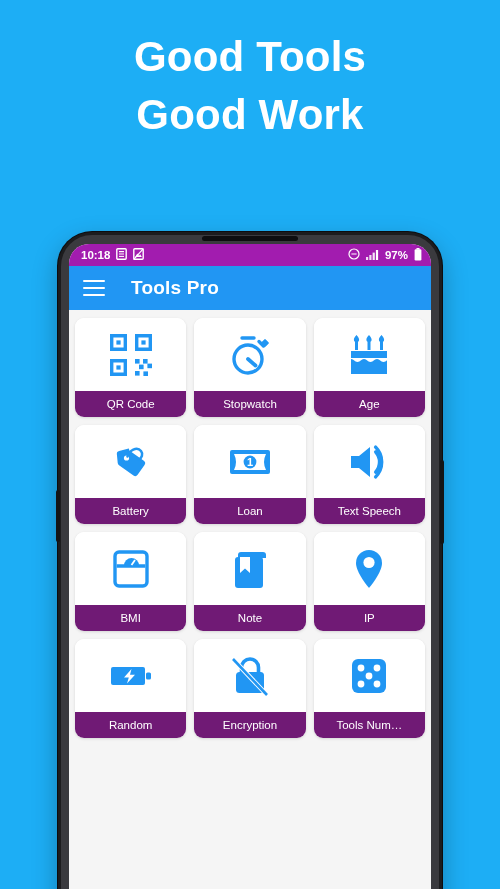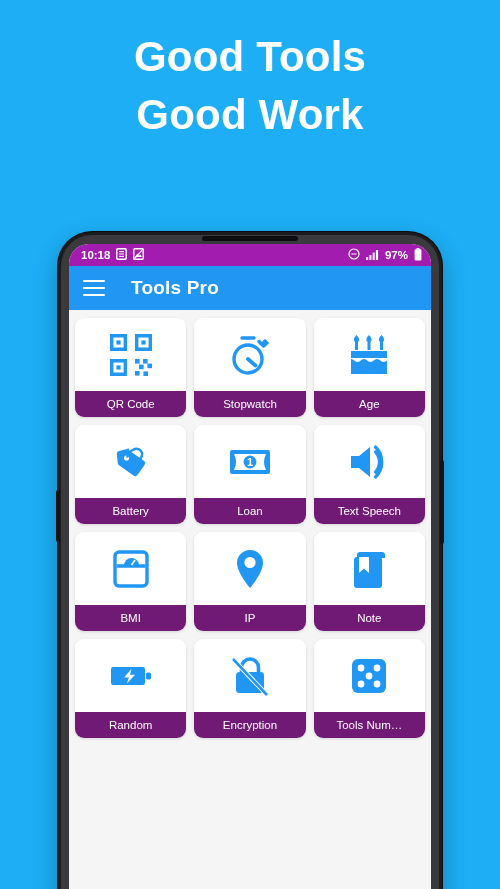--- a/index.html
+++ b/index.html
@@ -351,36 +351,36 @@
               <path d="M16 19.5 a7.5 7.5 0 0 1 15 0 z" fill="#2196F3"></path>
               <line x1="23.5" y1="19" x2="27" y2="14" stroke="#fff" stroke-width="1.8"></line>
             </svg>
           </div>
           <div class="tile-label">BMI</div>
         </div>
 
         <div class="tile">
           <div class="tile-icon">
             <svg width="46" height="46" viewBox="0 0 46 46">
-              <path d="M23 4 a13 13 0 0 0-13 13 c0 9.8 13 25 13 25 s13-15.2 13-25 A13 13 0 0 0 23 4z" fill="#2196F3"></path>
-              <circle cx="23" cy="16.5" r="5.6" fill="#fff"></circle>
-            </svg>
-          </div>
-          <div class="tile-label">IP</div>
-        </div>
-
-        <div class="tile">
-          <div class="tile-icon">
-            <svg width="46" height="46" viewBox="0 0 46 46">
               <path d="M11 9 q0-3 3-3 h22 q3 0 3 3 v3 H11z" fill="#2196F3"></path>
               <rect x="8" y="11" width="28" height="31" rx="3" fill="#2196F3"></rect>
               <path d="M13 11 h10 v16 l-5-4.5 -5 4.5z" fill="#fff"></path>
             </svg>
           </div>
           <div class="tile-label">Note</div>
+        </div>
+
+        <div class="tile">
+          <div class="tile-icon">
+            <svg width="46" height="46" viewBox="0 0 46 46">
+              <path d="M23 4 a13 13 0 0 0-13 13 c0 9.8 13 25 13 25 s13-15.2 13-25 A13 13 0 0 0 23 4z" fill="#2196F3"></path>
+              <circle cx="23" cy="16.5" r="5.6" fill="#fff"></circle>
+            </svg>
+          </div>
+          <div class="tile-label">IP</div>
         </div>
 
         <div class="tile">
           <div class="tile-icon">
             <svg width="46" height="46" viewBox="0 0 46 46">
               <rect x="3" y="14" width="34" height="18" rx="2" fill="#2196F3"></rect>
               <rect x="38" y="19.5" width="5" height="7" rx="1.6" fill="#2196F3"></rect>
               <path d="M23.5 16 L16 24.4 h4.8 L19 30.4 L27 21.8 h-5z" fill="#fff"></path>
             </svg>
           </div>

